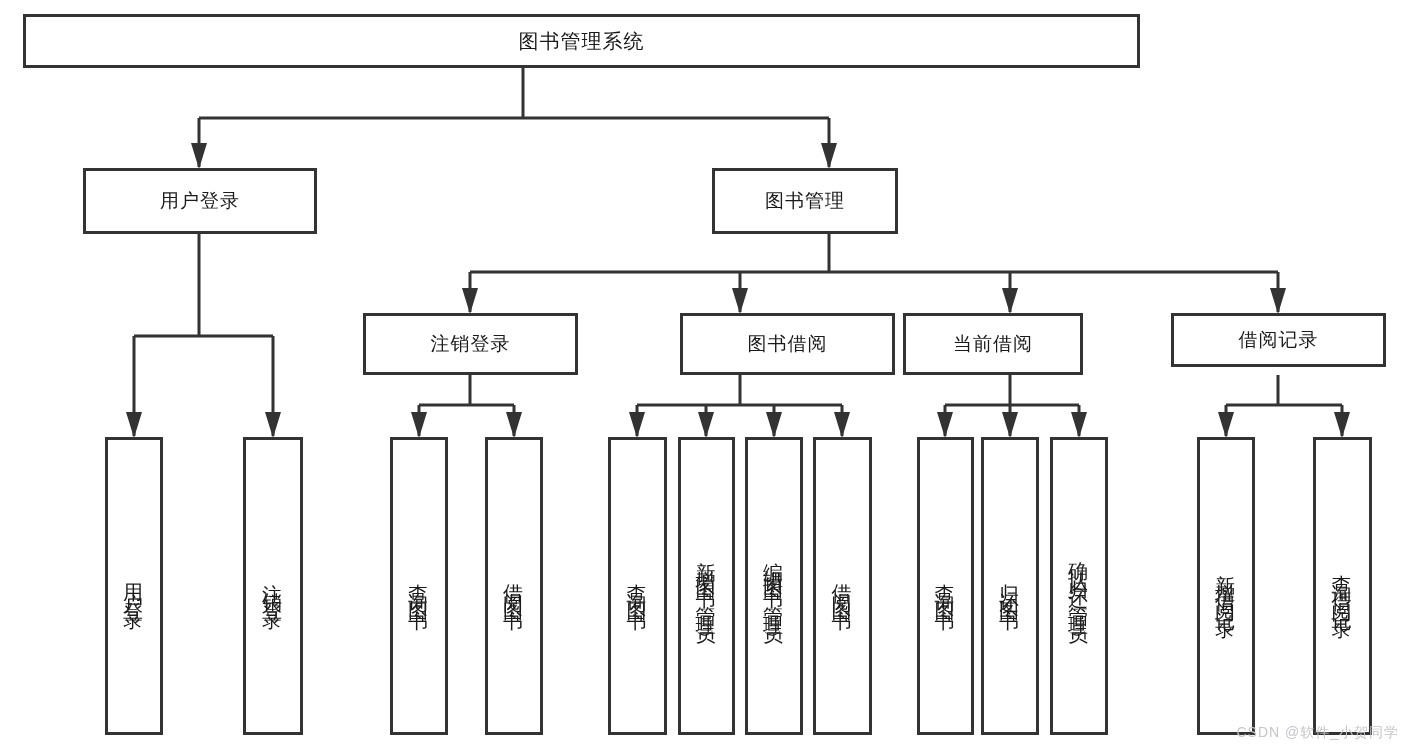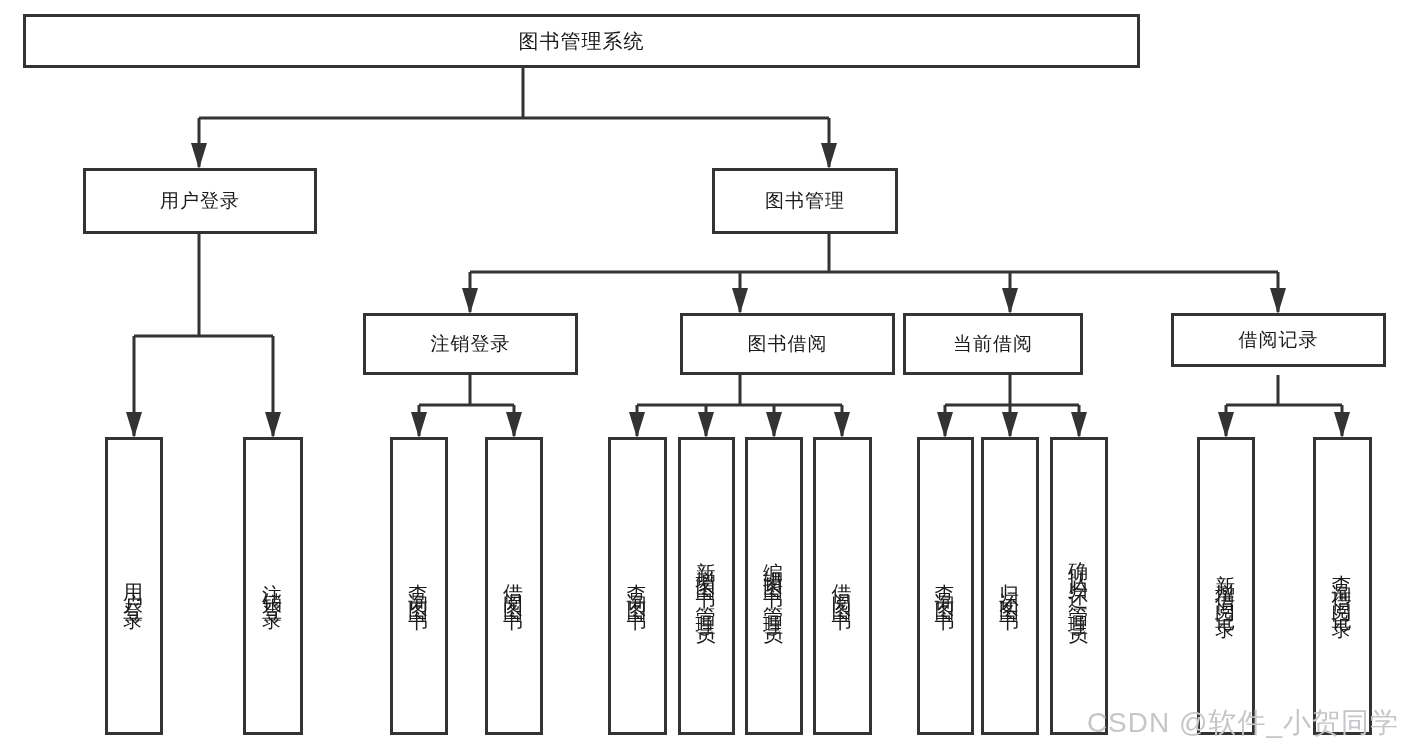--- a/index.html
+++ b/index.html
@@ -42,21 +42,21 @@
     writing-mode: vertical-rl;
     text-orientation: mixed;
     font-size: 20px;
     letter-spacing: 9px;
     padding: 4px 0;
   }
   .watermark {
     position: absolute;
     right: 6px;
     bottom: 5px;
-    font-size: 28px;
+    font-size: 14px;
     color: var(--watermark);
     letter-spacing: 1px;
     white-space: nowrap;
   }
 </style>
 </head>
 <body>
 
 <div class="stage">
 

